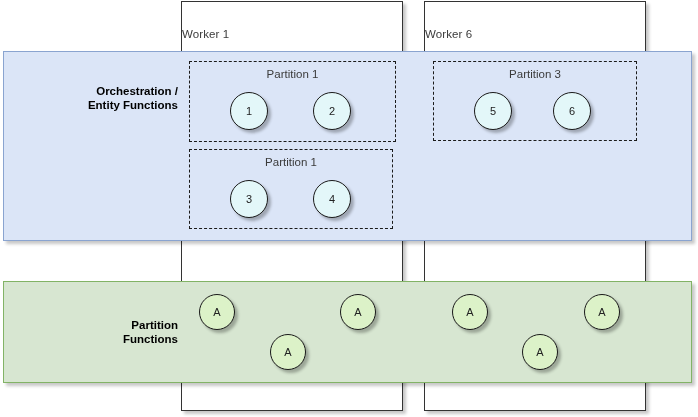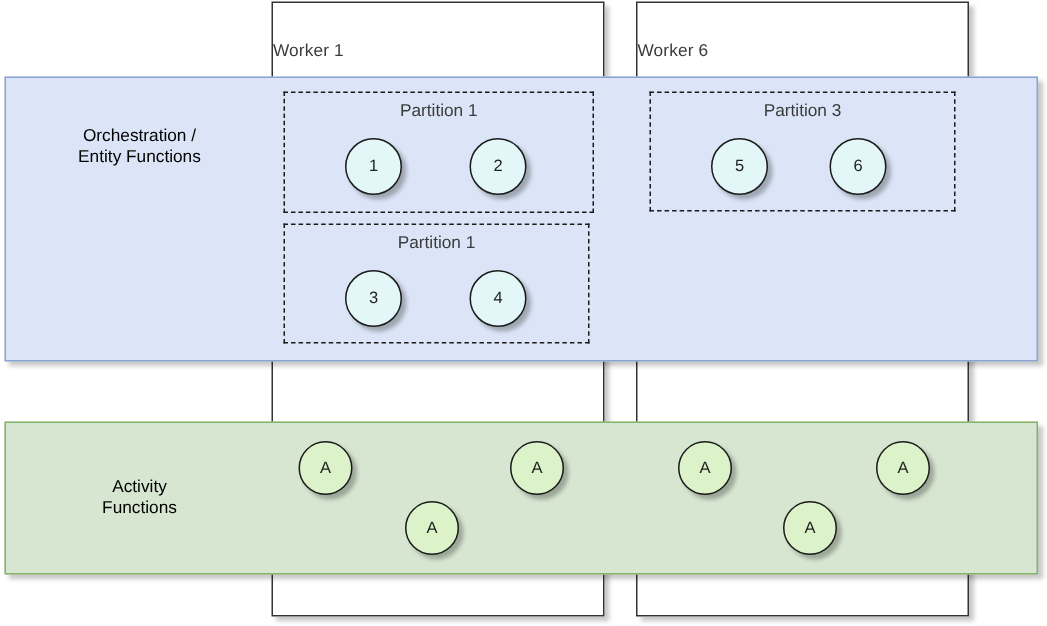--- a/index.html
+++ b/index.html
@@ -63,23 +63,23 @@
     width: 689px;
     height: 102px;
     background: #d7e6d1;
     border: 1px solid #82b366;
   }
 
   .band-label {
     position: absolute;
     left: 8px;
     width: 170px;
-    text-align: center;
+    text-align: right;
     font-size: 11.5px;
-    font-weight: normal;
+    font-weight: bold;
     color: #000000;
     line-height: 14px;
     white-space: pre-line;
   }
   #label-orchestration { top: 84px; }
   #label-activity      { top: 318px; }
 
   
   .partition-box {
     position: absolute;
@@ -136,21 +136,21 @@
   </div>
   <div class="worker-box" id="worker-2">
     <div class="worker-title">Worker 6</div>
   </div>
 
   <div class="band" id="band-orchestration"></div>
   <div class="band-label" id="label-orchestration">Orchestration /
 Entity Functions</div>
 
   <div class="band" id="band-activity"></div>
-  <div class="band-label" id="label-activity">Activity
+  <div class="band-label" id="label-activity">Partition
 Functions</div>
 
   <div class="partition-box" id="partition-1">
     <div class="partition-title">Partition 1</div>
   </div>
   <div class="partition-box" id="partition-2">
     <div class="partition-title">Partition 1</div>
   </div>
   <div class="partition-box" id="partition-3">
     <div class="partition-title">Partition 3</div>

